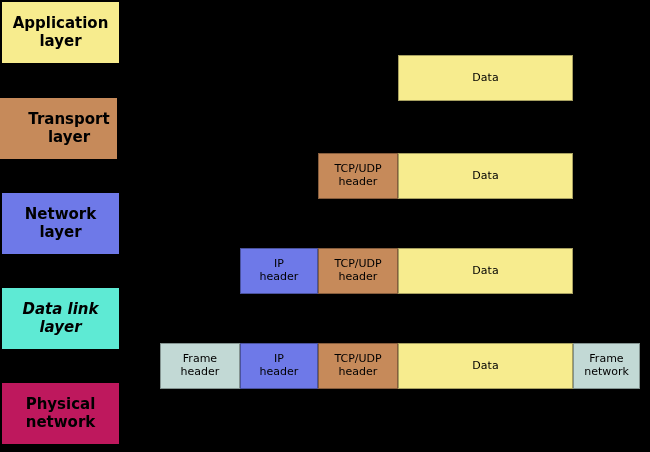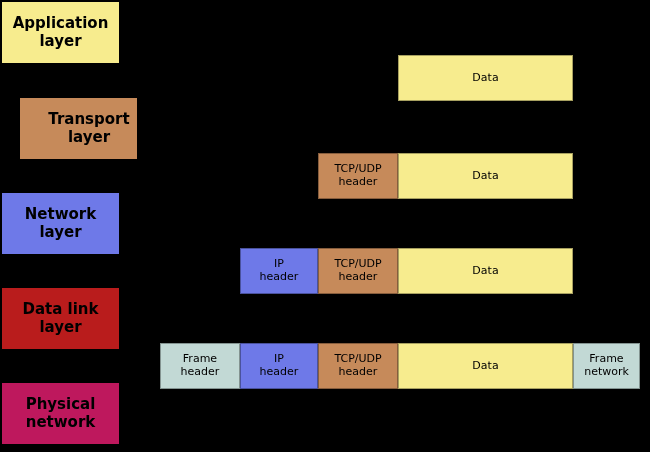--- a/index.html
+++ b/index.html
@@ -25,33 +25,33 @@
 <body>
 
 <div class="stage">
   <div id="layers-root">
       <div class="layer-box" style="left: 2px; top: 2px; width: 117px; height: 61px; background: rgb(247, 236, 142);">
         <div>
           <span>Application</span>
           <span>layer</span>
         </div>
       </div>
-      <div class="layer-box" style="left: 20px; top: 98px; width: 117px; height: 61px; background: rgb(198, 138, 90); padding-left: 25px;">
+      <div class="layer-box" style="left: 0; top: 98px; width: 117px; height: 61px; background: rgb(198, 138, 90); padding-left: 25px;">
         <div>
           <span>Transport</span>
           <span>layer</span>
         </div>
       </div>
       <div class="layer-box" style="left: 2px; top: 193px; width: 117px; height: 61px; background: rgb(110, 121, 232);">
         <div>
           <span>Network</span>
           <span>layer</span>
         </div>
       </div>
-      <div class="layer-box" style="left: 2px; top: 288px; width: 117px; height: 61px; background: #b91c1c;">
+      <div class="layer-box" style="left: 2px; top: 288px; width: 117px; height: 61px; background: #5eead4; font-style: italic;">
         <div>
           <span>Data link</span>
           <span>layer</span>
         </div>
       </div>
       <div class="layer-box" style="left: 2px; top: 383px; width: 117px; height: 61px; background: #be185d;">
         <div>
           <span>Physical</span>
           <span>network</span>
         </div>

